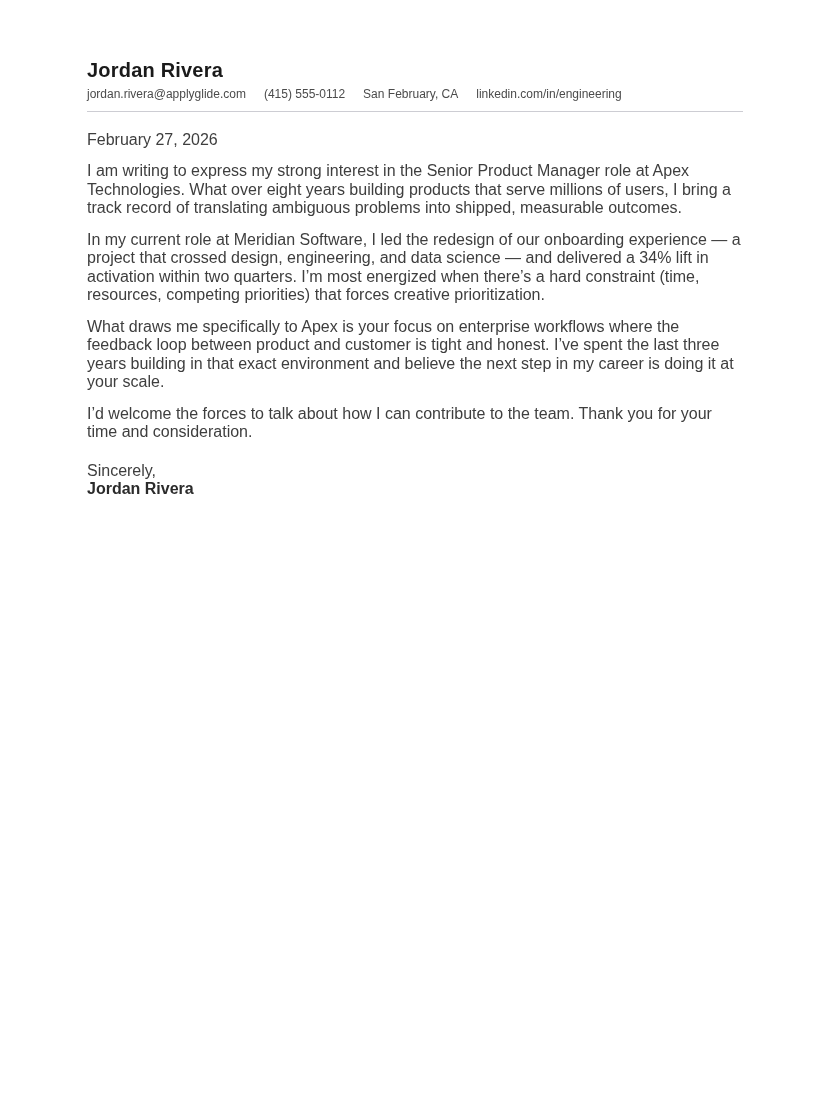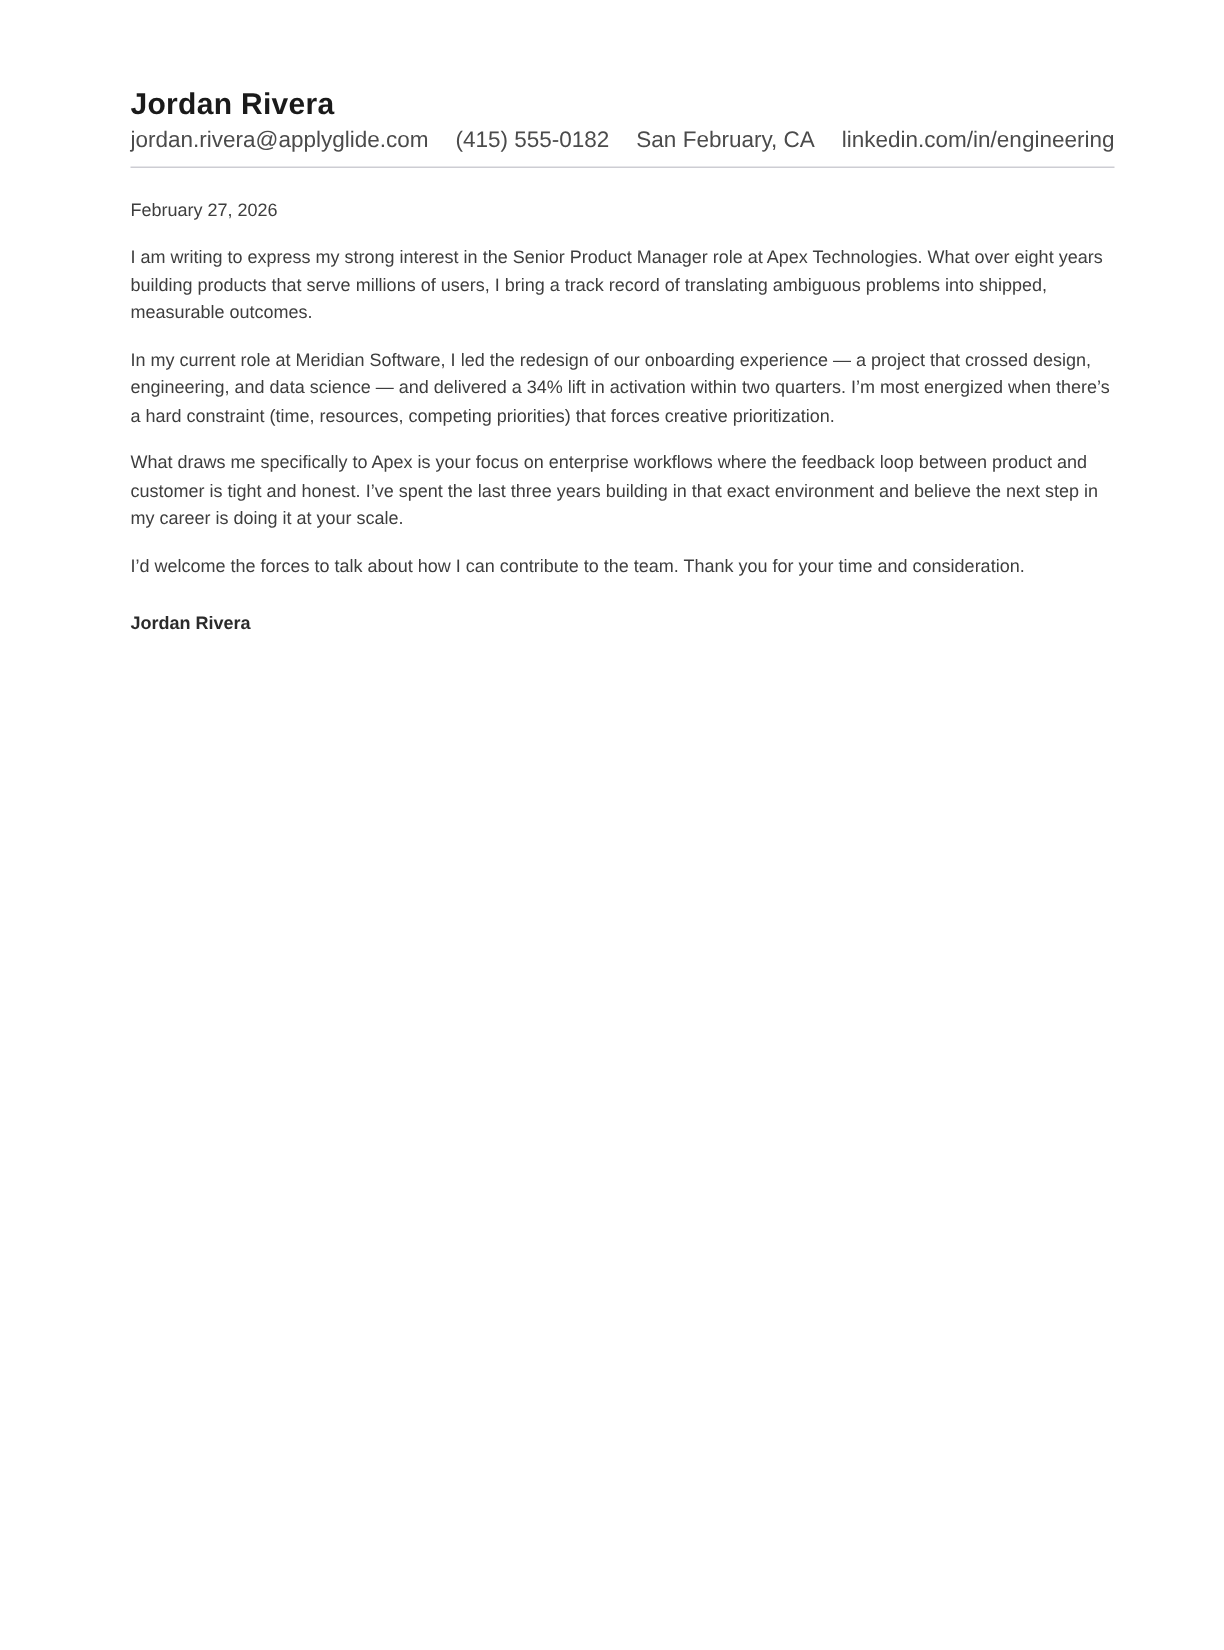--- a/index.html
+++ b/index.html
@@ -21,33 +21,33 @@
       font-size: 20px;
       line-height: 24px;
       font-weight: 700;
       color: #1a1a1a;
       letter-spacing: 0.2px;
     }
     .contact-row {
       display: flex;
       gap: 18px;
       margin-top: 5px;
-      font-size: 15px;
+      font-size: 12px;
       line-height: 14px;
       color: #4b4b4b;
     }
     hr.divider {
       margin: 10px 0 0 0;
       border: none;
       border-top: 1px solid #cdcdd3;
       height: 0;
     }
     p {
       margin: 0;
-      font-size: 12px;
+      font-size: 16px;
       line-height: 18px;
       color: #3e3e3e;
     }
     .bold {
       font-weight: 700;
       color: #2b2b2b;
     }
     .muted {
       color: #5f5f5f;
     }
@@ -64,35 +64,36 @@
   </style>
 </head>
 <body>
 
 <div class="page">
 
   <header>
     <h1 class="applicant-name">Jordan Rivera</h1>
     <div class="contact-row">
       <span>jordan.rivera@applyglide.com</span>
-      <span>(415) 555-0182</span>
+      <span>(415) 555-0112</span>
       <span>San February, CA</span>
       <span>linkedin.com/in/engineering</span>
     </div>
     <hr class="divider">
   </header>
 
   <main>
     <p class="date">February 27, 2026</p>
 
 
 
     <p class="para">I am writing to express my strong interest in the Senior Product Manager role at Apex Technologies. What over eight years building products that serve millions of users, I bring a track record of translating ambiguous problems into shipped, measurable outcomes.</p>
     <p class="para">In my current role at Meridian Software, I led the redesign of our onboarding experience — a project that crossed design, engineering, and data science — and delivered a 34% lift in activation within two quarters. I’m most energized when there’s a hard constraint (time, resources, competing priorities) that forces creative prioritization.</p>
     <p class="para">What draws me specifically to Apex is your focus on enterprise workflows where the feedback loop between product and customer is tight and honest. I’ve spent the last three years building in that exact environment and believe the next step in my career is doing it at your scale.</p>
     <p class="para">I’d welcome the forces to talk about how I can contribute to the team. Thank you for your time and consideration.</p>
 
     <div class="signature-block">
+      <p>Sincerely,</p>
       <p class="bold">Jordan Rivera</p>
     </div>
   </main>
 
 </div>
 
 </body></html>

